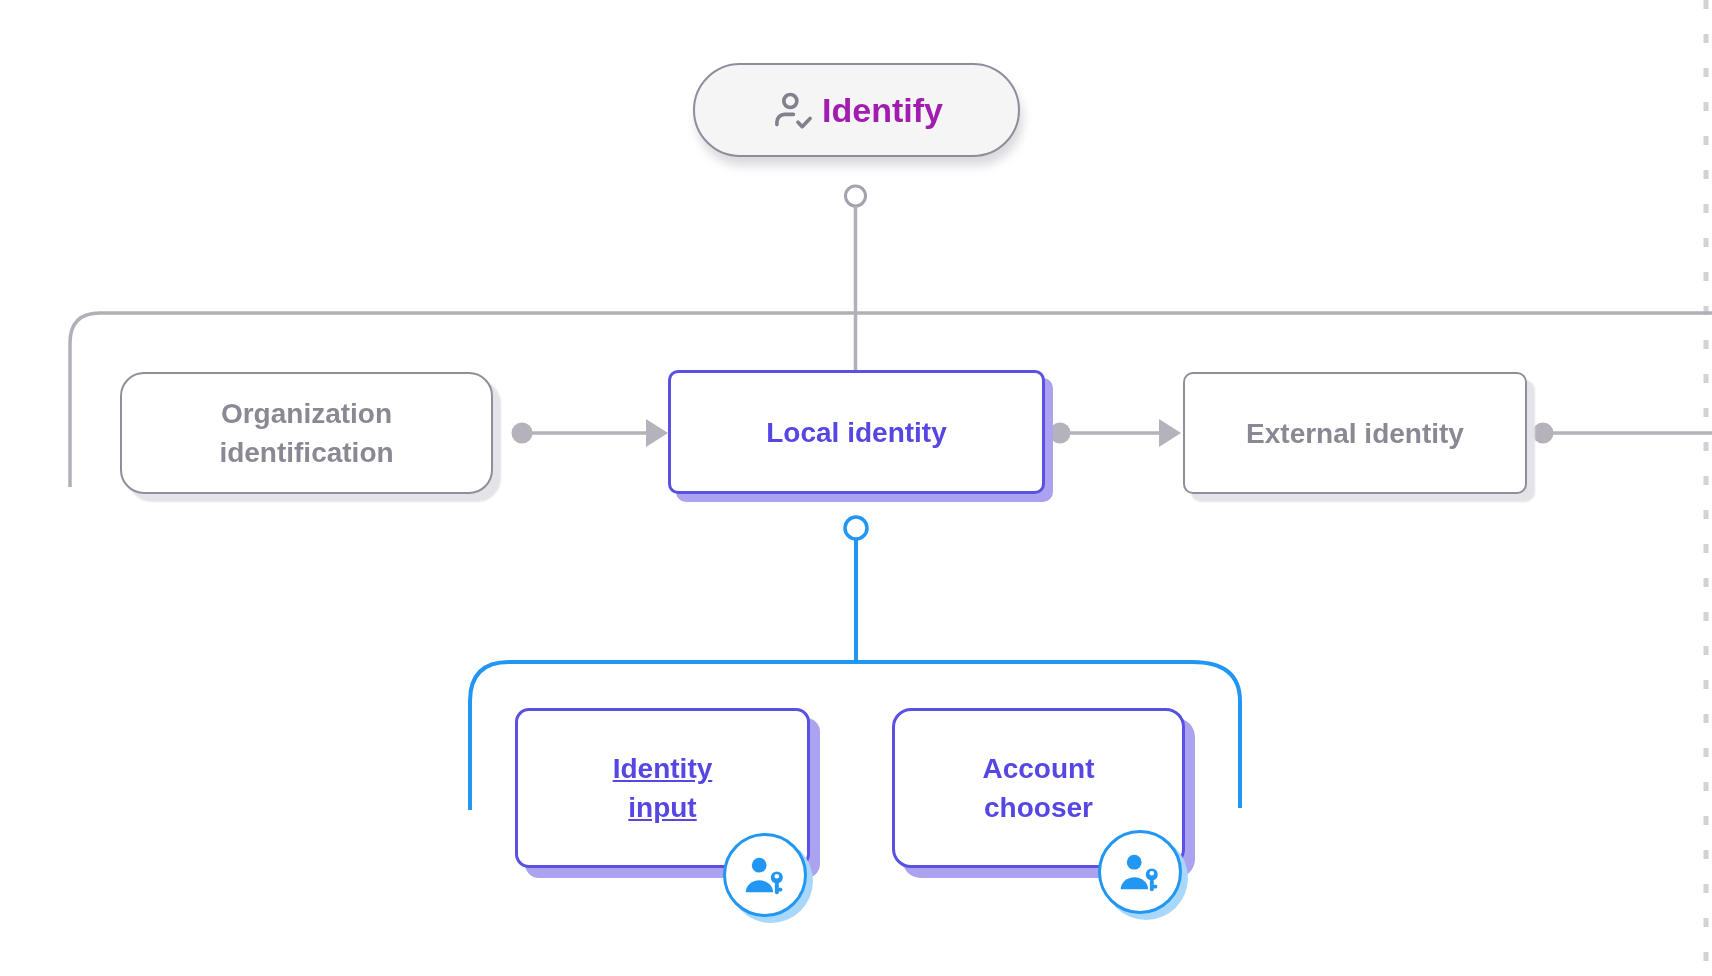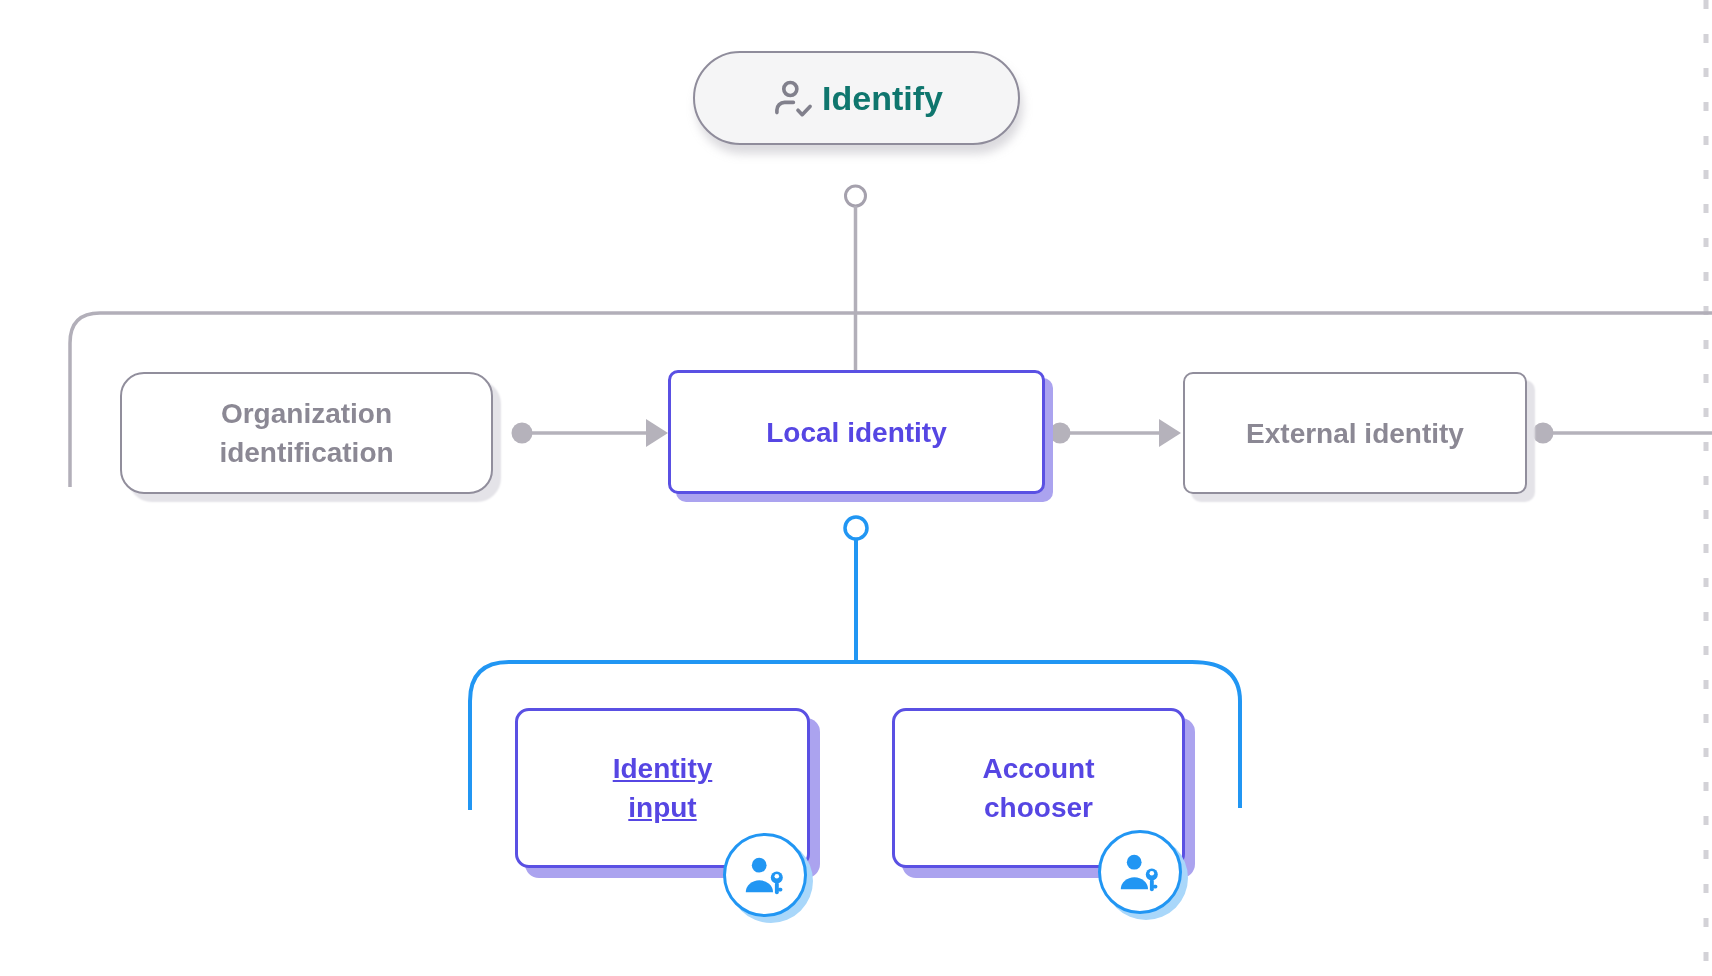--- a/index.html
+++ b/index.html
@@ -3,24 +3,24 @@
 <meta charset="utf-8">
 <style>
   html,body{margin:0;padding:0;background:#ffffff;}
   .canvas{
     position:relative;width:1712px;height:976px;background:#ffffff;overflow:hidden;
     font-family:"Liberation Sans",sans-serif;
   }
   svg.wires{position:absolute;left:0;top:0;}
   
   .pill{
-    position:absolute;left:693px;top:51px;width:327px;height:94px;box-sizing:border-box;
+    position:absolute;left:693px;top:63px;width:327px;height:94px;box-sizing:border-box;
     border:2px solid #8f8c9b;border-radius:47px;background:#f5f5f6;
     display:flex;align-items:center;justify-content:center;gap:6px;
-    color:#0f766e;font-size:34px;font-weight:bold;
+    color:#a21caf;font-size:34px;font-weight:bold;
     box-shadow:3px 9px 10px rgba(151,148,161,0.35);
   }
   
   .node{
     position:absolute;box-sizing:border-box;background:#ffffff;
     display:flex;align-items:center;justify-content:center;text-align:center;
   }
   .node .node-label{font-weight:bold;font-size:28px;line-height:39px;display:block;}
   .node.gray{border:2px solid #918e9c;border-radius:10px;box-shadow:8px 8px 2px #e4e3e8;color:#8b8894;}
   .node.purple{border:3px solid #5a50e3;border-radius:10px;box-shadow:8px 8px 0 #aba3ef;color:#5646e3;}
@@ -91,21 +91,21 @@
   </div>
 
   <div class="node gray" style="left:1183px;top:372px;width:344px;height:122px;">
     <span class="node-label">External identity</span>
   </div>
 
   <div class="node purple-sub" style="left:515px;top:708px;width:295px;height:160px;text-decoration:underline;">
     <span class="node-label" style="max-width:170px;">Identity input</span>
   </div>
 
-  <div class="node purple-sub" style="left:892px;top:708px;width:293px;height:160px;">
+  <div class="node purple-sub" style="left:892px;top:708px;width:293px;height:160px;border-radius:19px;">
     <span class="node-label" style="max-width:190px;">Account chooser</span>
   </div>
 
   <div class="badge" style="left:723px;top:833px;">
     <span class="icon">
       <svg width="48" height="48" viewBox="0 0 24 24" fill="#2196f3">
         <circle cx="9.1" cy="7.1" r="3.7"></circle>
         <path d="M2.4 20.6 a6.8 6.0 0 0 1 13.6 0 z"></path>
         <circle cx="17.9" cy="13.3" r="3.0"></circle>
         <circle cx="17.9" cy="12.6" r="1.15" fill="#ffffff"></circle>

